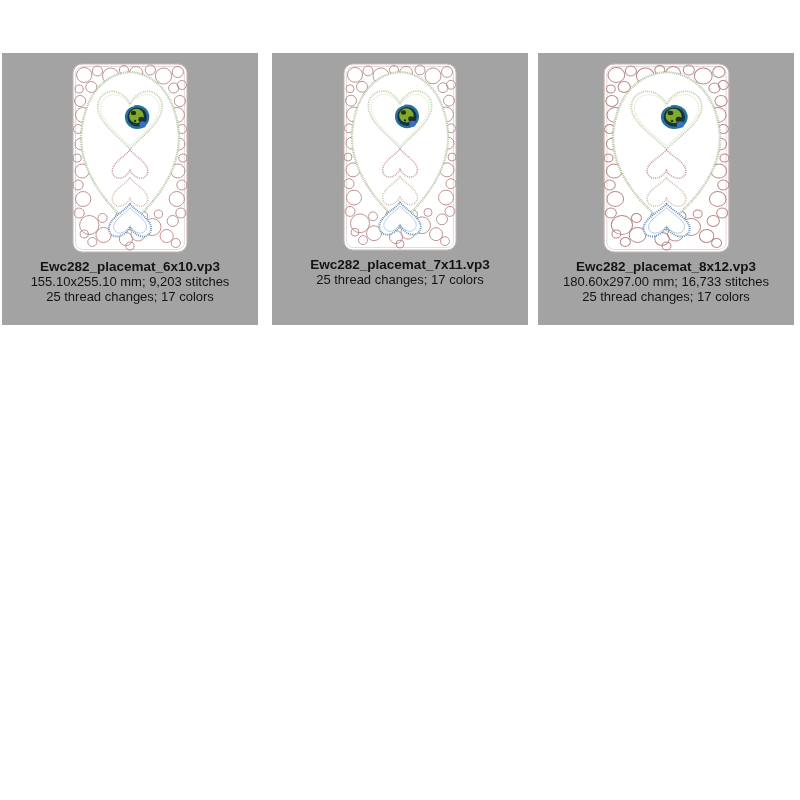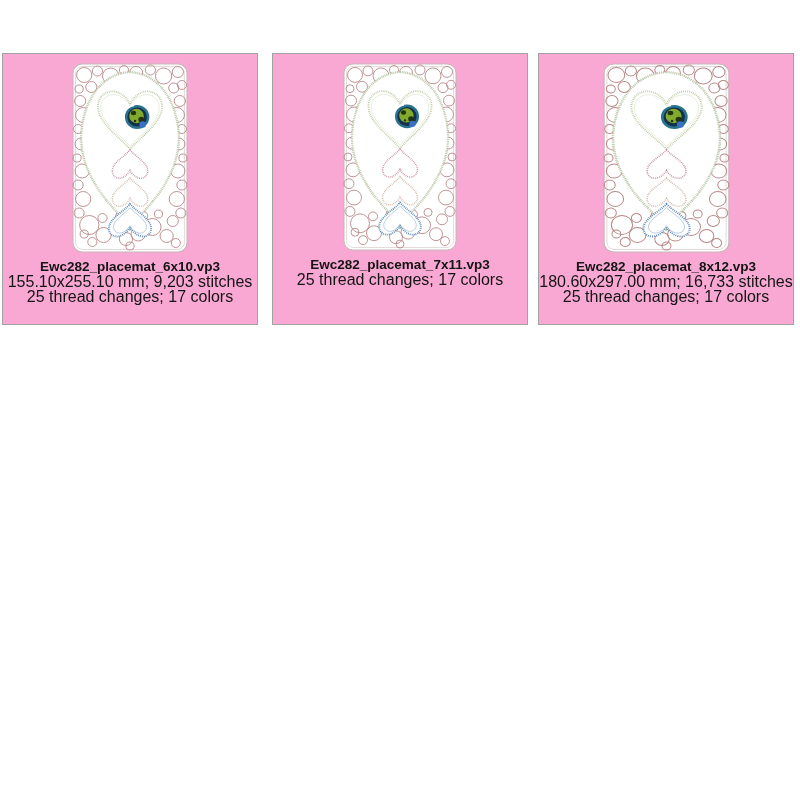--- a/index.html
+++ b/index.html
@@ -4,31 +4,31 @@
 <style>
   html,body{margin:0;padding:0;}
   body{
     width:800px;height:800px;background:#ffffff;
     font-family:"Liberation Sans", sans-serif;
     position:relative;overflow:hidden;
   }
   .catalog{position:absolute;left:0;top:0;width:800px;height:800px;}
   .design-card{
     position:absolute;top:53px;width:256px;height:272px;
-    border:1px solid #a3a3a3;background:#f9a8d4;
+    border:1px solid #a3a3a3;background:#a3a3a3;
     box-sizing:border-box;
     display:flex;flex-direction:column;align-items:center;
   }
   .design-card.c0{left:2px;}
   .design-card.c1{left:272px;}
   .design-card.c2{left:538px;}
   .thumb{margin-top:9px;display:block;}
   .meta{margin-top:6px;text-align:center;color:#141414;line-height:15px;}
   .meta .title{font-weight:bold;font-size:13.5px;}
-  .meta .line{font-size:16px;}
+  .meta .line{font-size:13px;}
   .defs-holder{position:absolute;width:0;height:0;overflow:hidden;}
 </style>
 </head>
 <body>
 
 <svg class="defs-holder" aria-hidden="true">
   <defs>
     <g id="placemat-design">
 
       <g>

